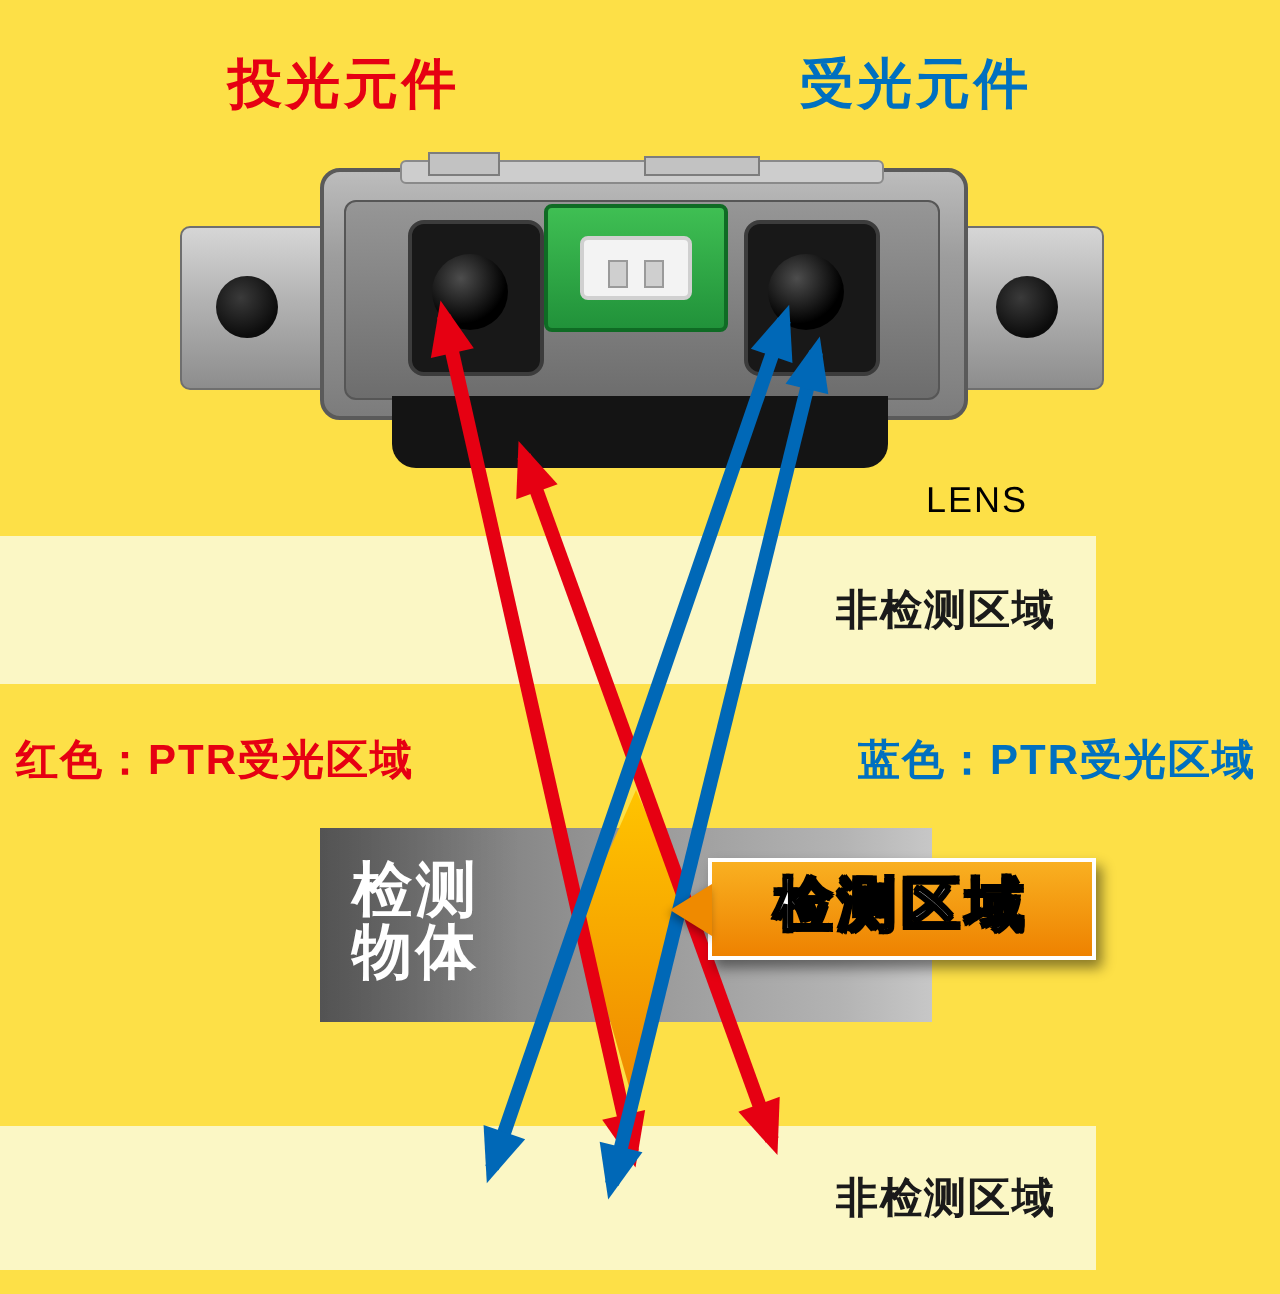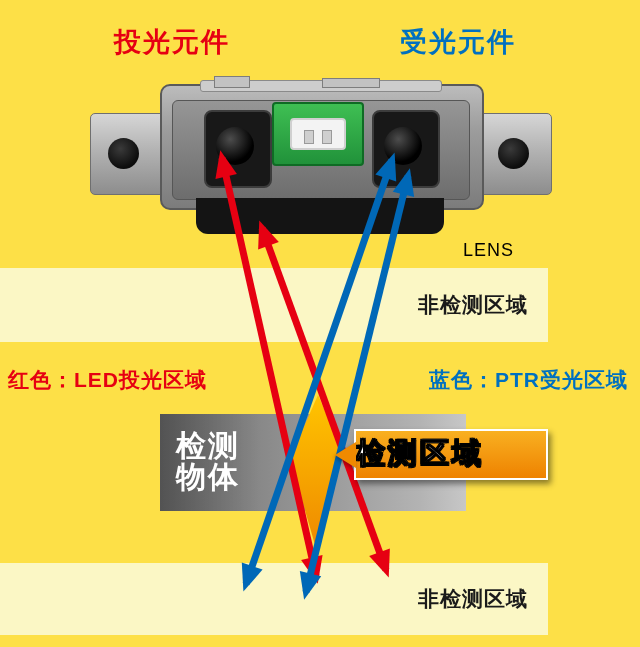--- a/index.html
+++ b/index.html
@@ -67,40 +67,40 @@
   
   .beams{position:absolute;left:0;top:0;z-index:5;pointer-events:none;}
   
   .callout{position:absolute;left:354px;top:429px;width:190px;height:47px;z-index:6;
     background:linear-gradient(180deg,#f9b021 0%,#ee8200 100%);
     border:2px solid #ffffff;box-shadow:3px 4px 6px rgba(0,0,0,0.45);}
   .callout::before{content:"";position:absolute;left:-21px;top:50%;transform:translateY(-50%);
     border-style:solid;border-width:13px 21px 13px 0;
     border-color:transparent #ef8a00 transparent transparent;
     filter:drop-shadow(-1px 2px 2px rgba(0,0,0,0.35));}
-  .callout-text{display:block;text-align:left;line-height:45px;font-size:29px;font-weight:bold;
+  .callout-text{display:block;text-align:center;line-height:45px;font-size:29px;font-weight:bold;
     color:#ffffff;letter-spacing:3px;-webkit-text-stroke:1.2px #000;
     text-shadow:1px 1px 0 #000,-1px 1px 0 #000,1px -1px 0 #000,-1px -1px 0 #000;}
 </style>
 </head>
 <body>
 
 <div class="stage">
 
   <div class="top-label emitter">投光元件</div>
   <div class="top-label receiver">受光元件</div>
 
   <div class="band top">
     <div class="band-label">非检测区域</div>
   </div>
   <div class="band bottom">
     <div class="band-label">非检测区域</div>
   </div>
 
-  <div class="legend red">红色：LED投光区域</div>
+  <div class="legend red">红色：PTR受光区域</div>
   <div class="legend blue">蓝色：PTR受光区域</div>
 
   <div class="sensor">
     <div class="ear l">
       <div class="hole"></div>
     </div>
     <div class="ear r">
       <div class="hole"></div>
     </div>
     <div class="sbody"></div>

